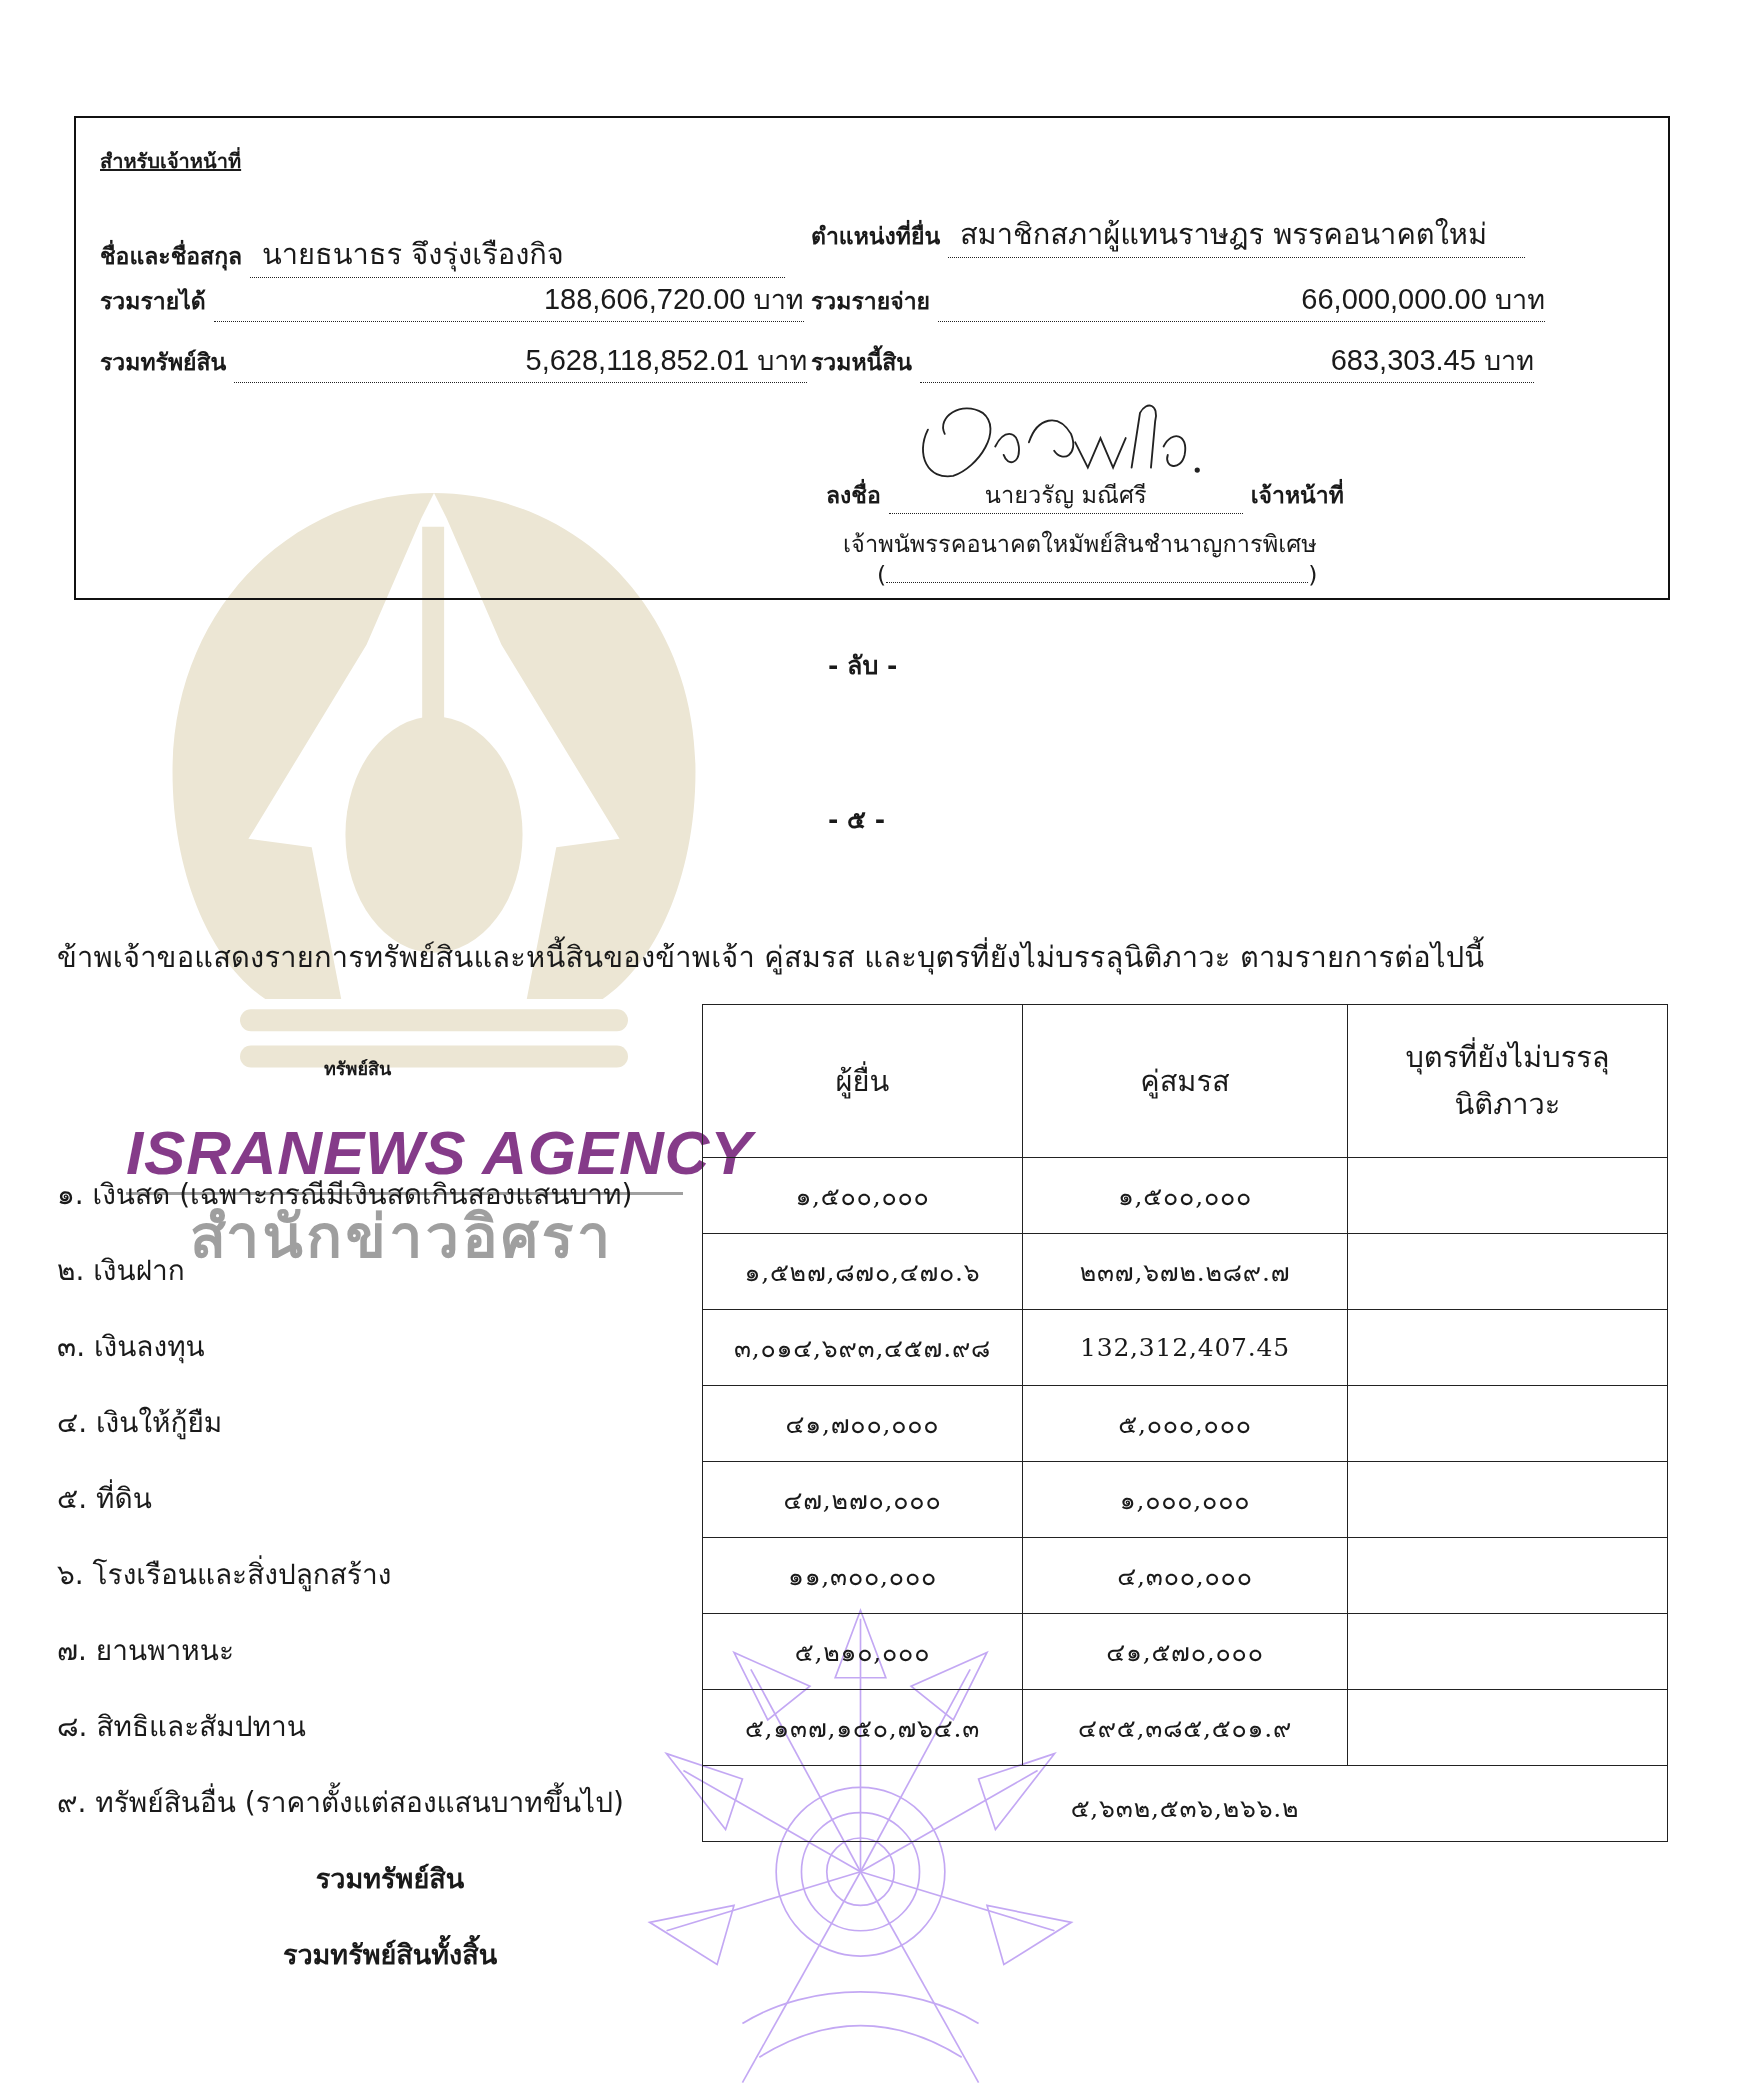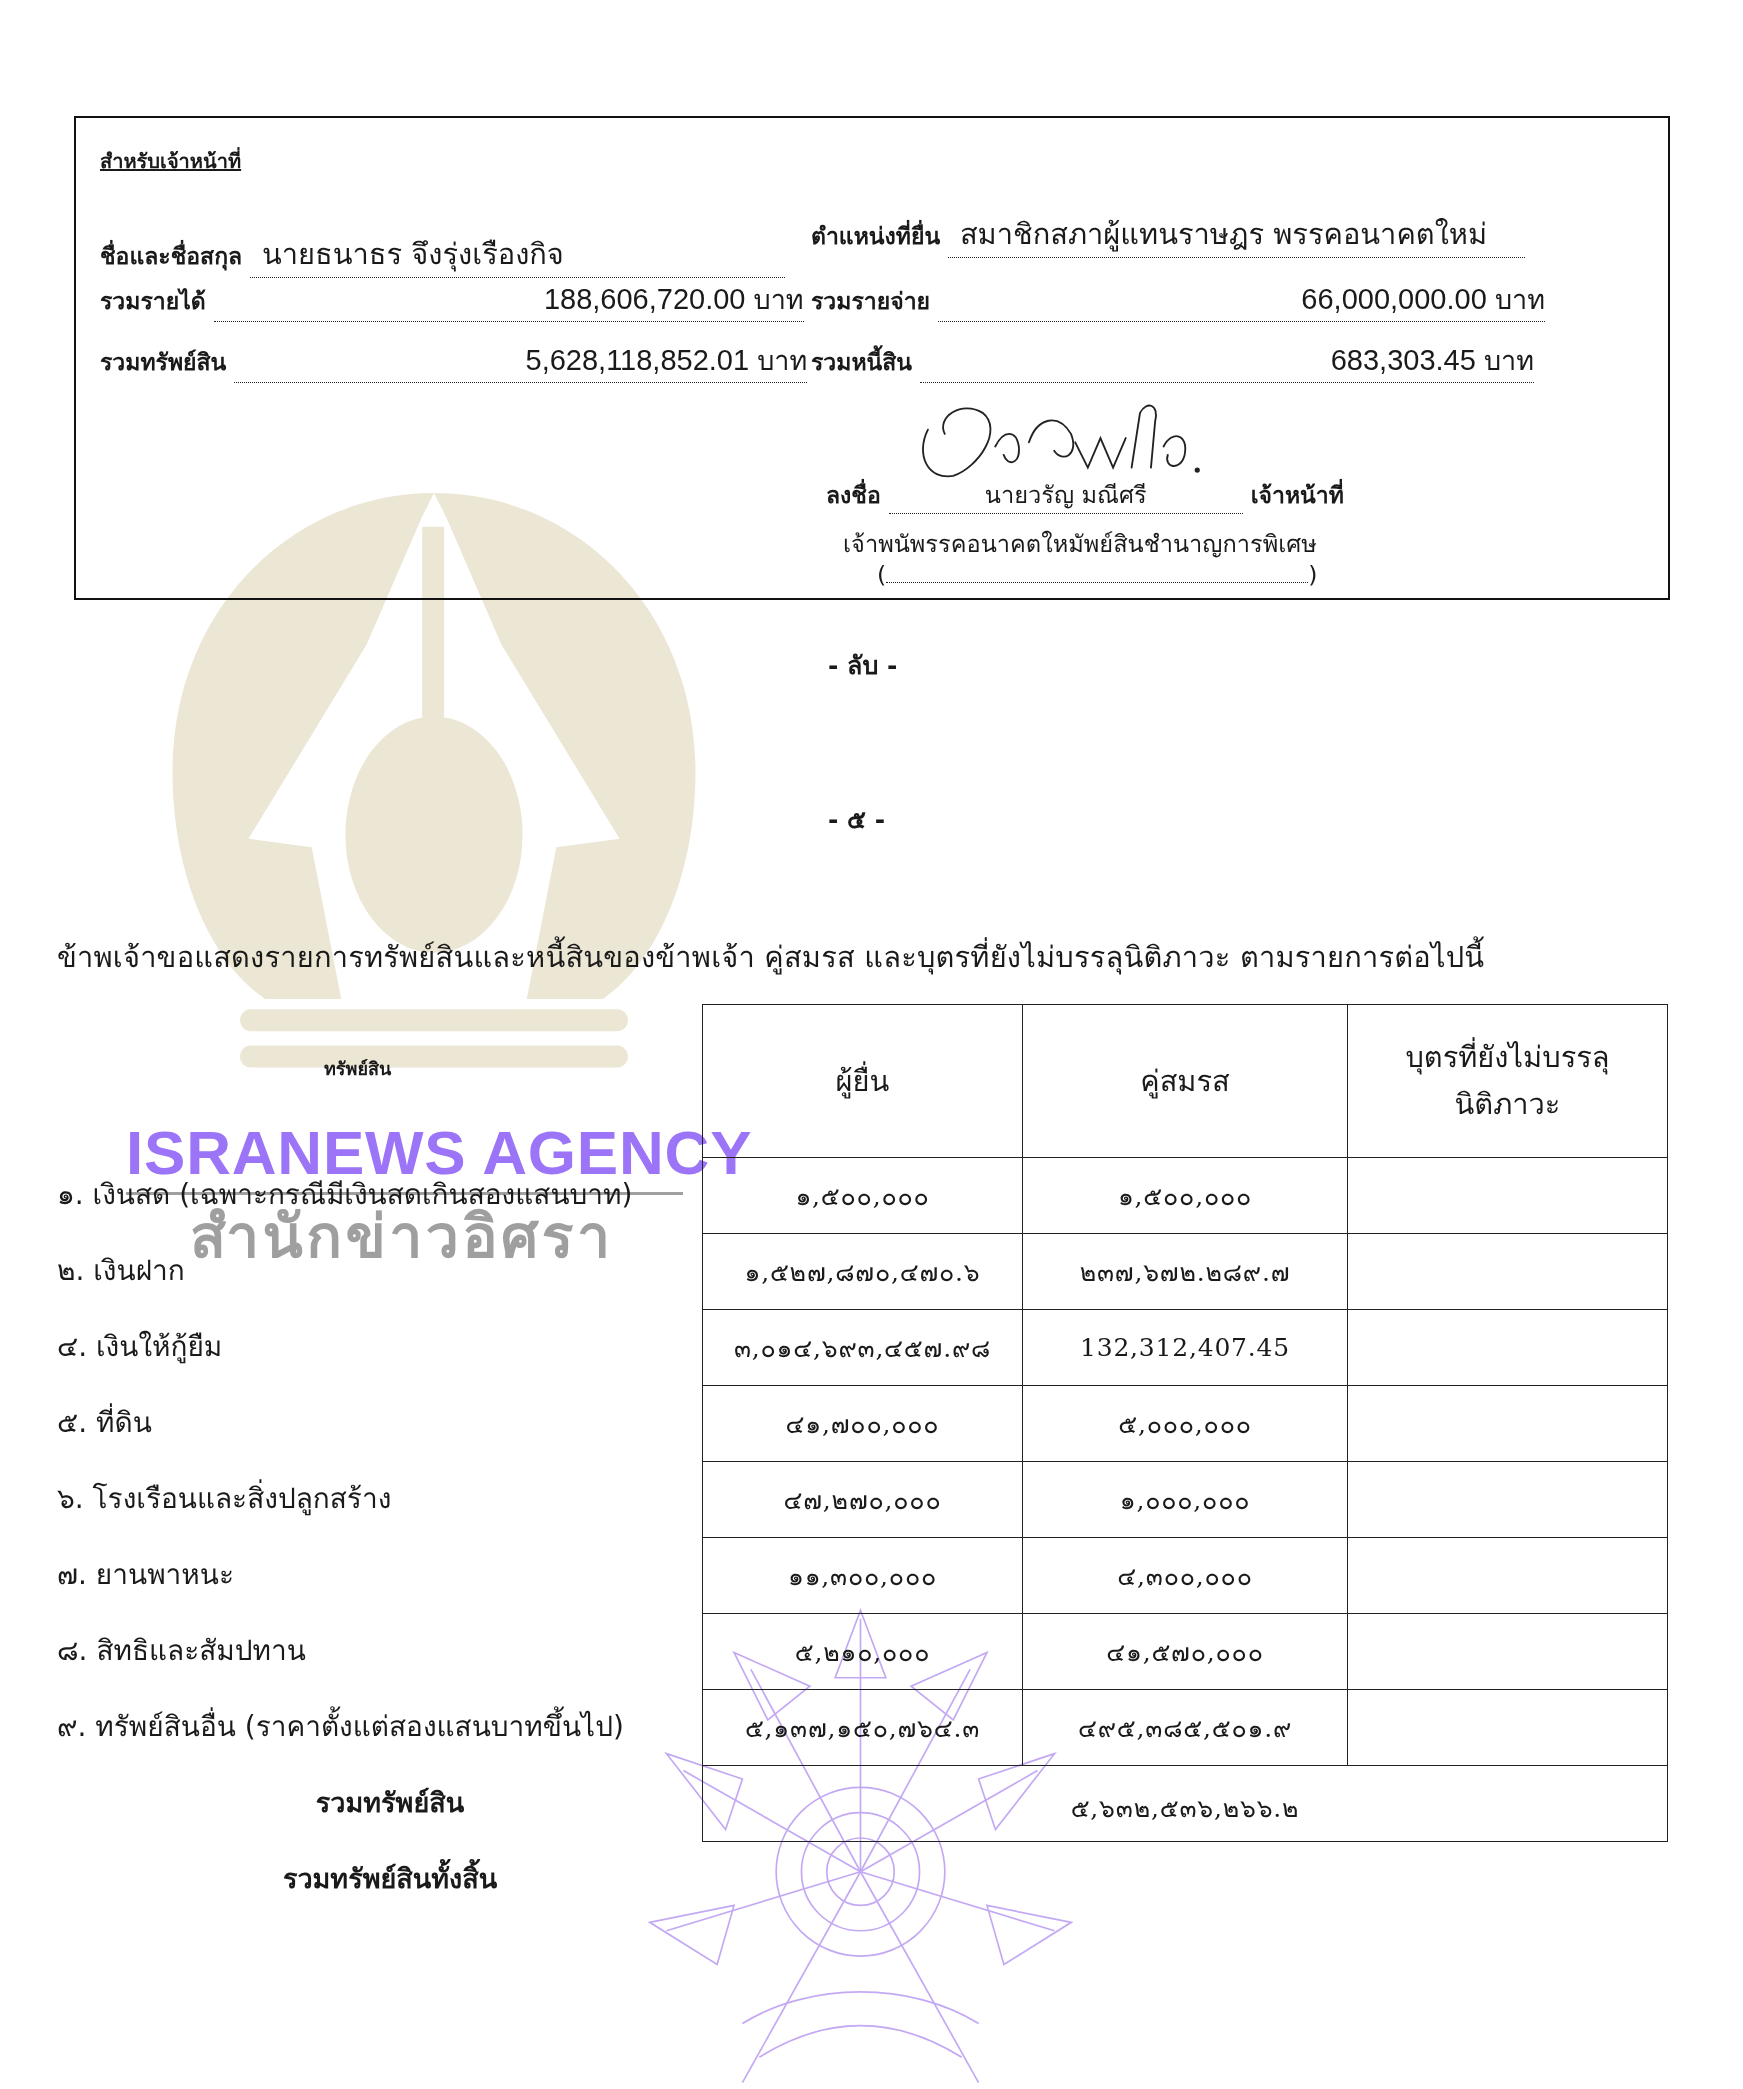--- a/index.html
+++ b/index.html
@@ -6,22 +6,23 @@
     body {
       width: 1744px; height: 2090px; position: relative; overflow: hidden;
       font-family: "DejaVu Sans", sans-serif; color: #1a1a1a;
     }
     .abs { position: absolute; }
 
     
     .wm-nib { left: 164px; top: 493px; width: 540px; height: 582px; z-index: 0; }
     .wm-text-en {
       left: 126px; top: 1117px; font-family: "Liberation Sans", sans-serif; font-weight: bold;
-      font-size: 62px; letter-spacing: 0.8px; color: #8b5cf6; opacity: 0.85; z-index: 1;
+      font-size: 62px; letter-spacing: 0.8px; color: #701a75; opacity: 0.85; z-index: 1;
       white-space: nowrap;
+      font-style: italic;
     }
     .wm-underline { left: 126px; top: 1192px; width: 557px; height: 2.5px; background: #8f8f8f; opacity: 0.85; z-index: 1; }
     .wm-text-th {
       left: 190px; top: 1189px; font-family: "DejaVu Sans", sans-serif; font-weight: bold;
       font-size: 59px; color: #8f8f8f; opacity: 0.85; z-index: 1; white-space: nowrap; letter-spacing: 3.4px;
     }
     .wm-seal { left: 641px; top: 1585px; width: 439px; height: 506px; z-index: 2; pointer-events: none; }
 
     
     .officer-box {
@@ -218,20 +219,21 @@
     </tr>
     <tr>
       <td colspan="3" class="total-cell">๕,๖๓๒,๕๓๖,๒๖๖.๒</td>
     </tr>
   </tbody>
 </table>
 
 <div class="abs asset-labels">
   <div class="asset-label">๑. เงินสด (เฉพาะกรณีมีเงินสดเกินสองแสนบาท)</div>
   <div class="asset-label">๒. เงินฝาก</div>
+  <div class="asset-label">๓. เงินลงทุน</div>
   <div class="asset-label">๔. เงินให้กู้ยืม</div>
   <div class="asset-label">๕. ที่ดิน</div>
   <div class="asset-label">๖. โรงเรือนและสิ่งปลูกสร้าง</div>
   <div class="asset-label">๗. ยานพาหนะ</div>
   <div class="asset-label">๘. สิทธิและสัมปทาน</div>
   <div class="asset-label">๙. ทรัพย์สินอื่น (ราคาตั้งแต่สองแสนบาทขึ้นไป)</div>
   <div class="asset-label sum">รวมทรัพย์สิน</div>
   <div class="asset-label sum">รวมทรัพย์สินทั้งสิ้น</div>
 </div>
 

